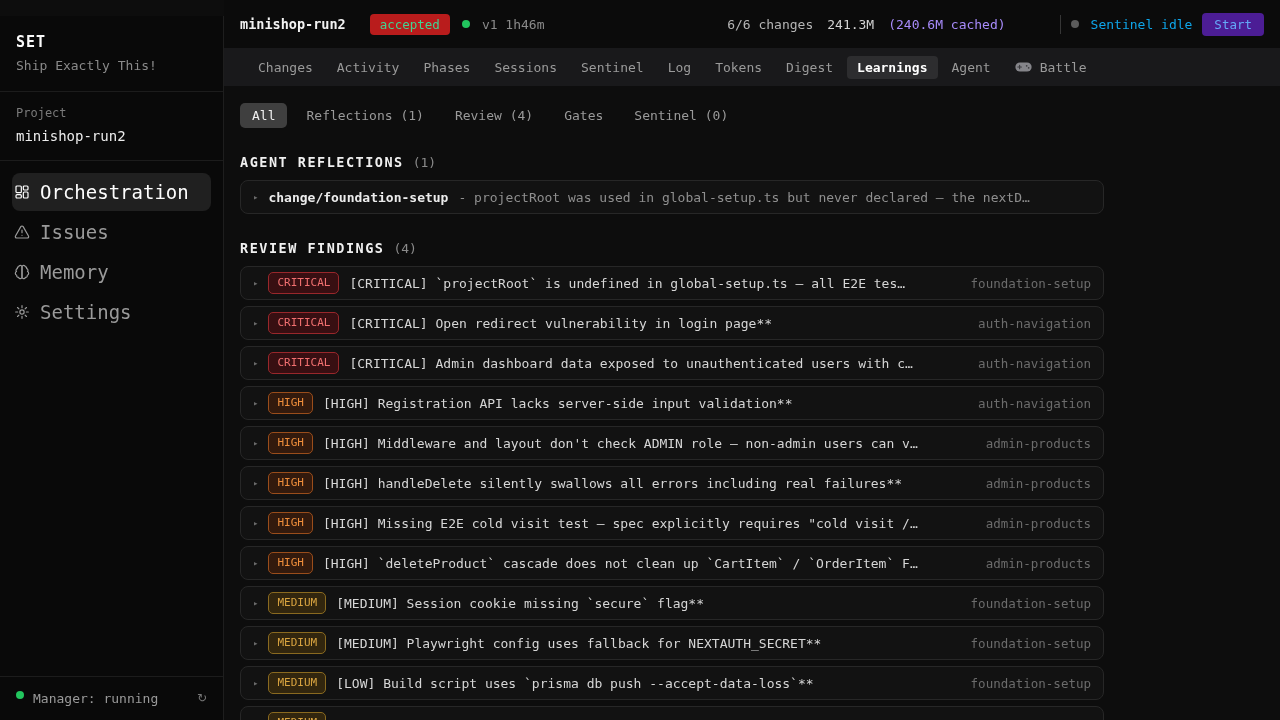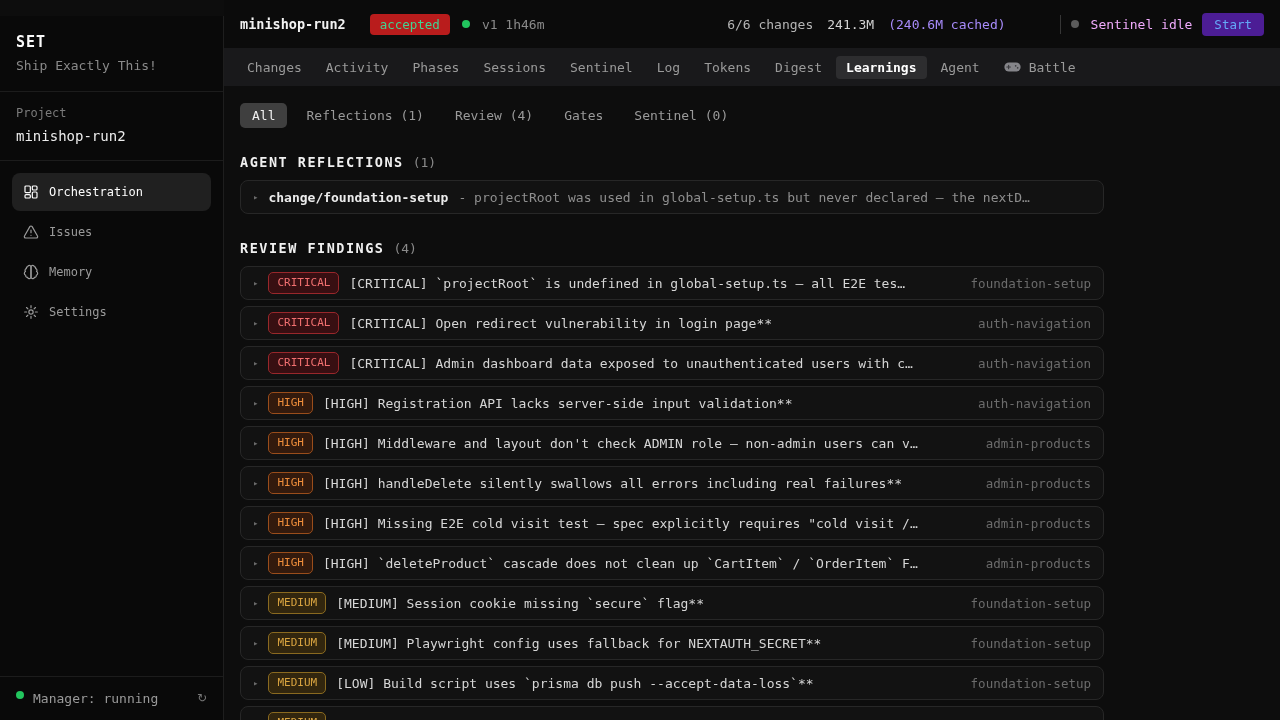--- a/index.html
+++ b/index.html
@@ -11,22 +11,22 @@
   .sidebar { width:224px; min-width:224px; background:#090909; border-right:1px solid #1e1e1e;
     display:flex; flex-direction:column;margin-top:16px; }
   .logo-block { padding:17px 16px 18px; }
   .logo { font-weight:bold; font-size:15px; letter-spacing:1px; color:#fafafa; }
   .tagline { margin-top:7px; font-size:13px; color:#8a8a8a; }
   .sb-divider { border:none; border-top:1px solid #1c1c1c; }
   .project-block { padding:14px 16px 16px; }
   .project-label { font-size:12px; color:#7a7a7a; }
   .project-name { margin-top:8px; font-size:14px; color:#ececec; }
   .nav { padding:12px; display:flex; flex-direction:column; gap:2px; }
-  .nav-item { display:flex; align-items:center; gap:10px; height:38px; padding:0 11px;
-    border-radius:8px; color:#9a9a9a; font-size:12px; cursor:pointer; }
+  .nav-item { display:flex; align-items:center; gap:10px; height:38px; padding:0 2px;
+    border-radius:8px; color:#9a9a9a; font-size:19px; cursor:pointer; }
   .nav-item.active { background:#202020; color:#fdfdfd; }
   .nav-icon { width:16px; height:16px; display:inline-flex; }
   .nav-icon svg { width:16px; height:16px; stroke:currentColor; fill:none;
     stroke-width:1.8; stroke-linecap:round; stroke-linejoin:round; }
   .sb-footer { margin-top:auto; border-top:1px solid #1c1c1c; padding:14px 16px;
     display:flex; align-items:flex-start; gap:9px; font-size:13px; color:#9a9a9a; }
   .dot { width:8px; height:8px; border-radius:50%; display:inline-block; }
   .dot-green { background:#22c55e; }
   .dot-gray { background:#5c5c5c; }
   .refresh-glyph { margin-left:auto; color:#777; font-size:12px;
@@ -41,27 +41,27 @@
   .badge-accepted { margin-left:24px; background:#b91c1c; color:#42d392; font-size:12.5px;
     padding:3px 10px; border-radius:4px; }
   .hdr-dot { margin-left:12px; }
   .version-time { margin-left:12px; font-size:13px; color:#8a8a8a; }
   .hdr-stats { margin-left:auto; display:flex; align-items:center; gap:14px; font-size:13px; }
   .stat-changes { color:#b5b5b5; }
   .stat-tokens { color:#d2d2d2; }
   .stat-cached { color:#a78bfa; }
   .hdr-sentinel { display:flex; align-items:center; gap:10px; margin-left:54px; }
   .vdivider { width:1px; height:19px; background:#363636; }
-  .sentinel-label { font-size:13px; color:#f0abfc; margin-left:2px; }
+  .sentinel-label { font-size:13px; color:#0ea5e9; margin-left:2px; }
   .btn-start { background:#4c1d95; color:#64a8f8; font-size:12.5px; padding:4px 12px;
     border:none; border-radius:4px; cursor:pointer;
     font-family:"DejaVu Sans Mono","Liberation Mono",monospace; }
 
   .tabbar { height:38px; min-height:38px; background:#19191b; display:flex;
-    align-items:center; padding:0 13px; gap:4px; }
+    align-items:center; padding:0 24px; gap:4px; }
   .tab { padding:4px 10px; font-size:13px; color:#9a9a9a; border-radius:4px;
     cursor:pointer; display:flex; align-items:center; gap:8px; white-space:nowrap; }
   .tab.active { background:#2d2d2f; color:#ffffff; font-weight:bold; }
   .gamepad { width:17px; height:12px; display:inline-flex; }
 
   .content { flex:1; padding:17px 16px; overflow:hidden; background:#0d0d0d; }
 
   .filters { display:flex; gap:7px; }
   .filter-pill { padding:5px 12px; font-size:13px; color:#9a9a9a; border-radius:5px; cursor:pointer; }
   .filter-pill.active { background:#3f3f3f; color:#efefef; }

